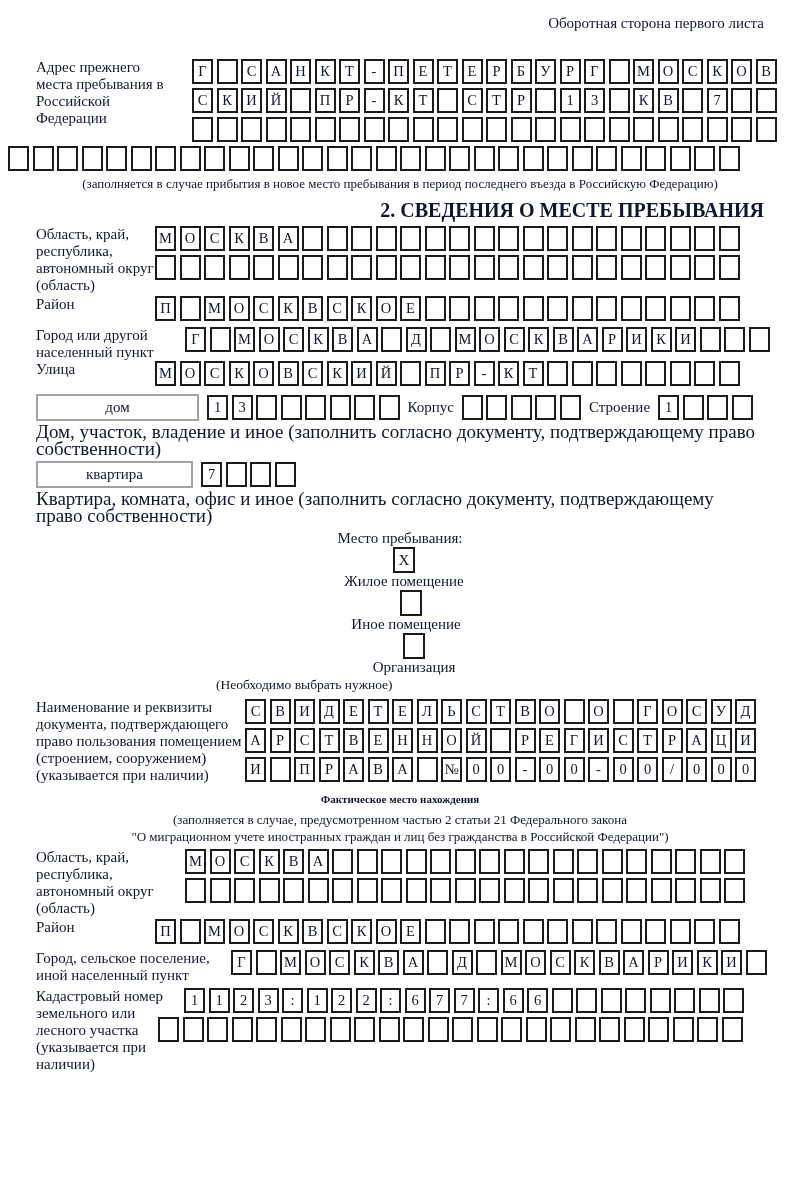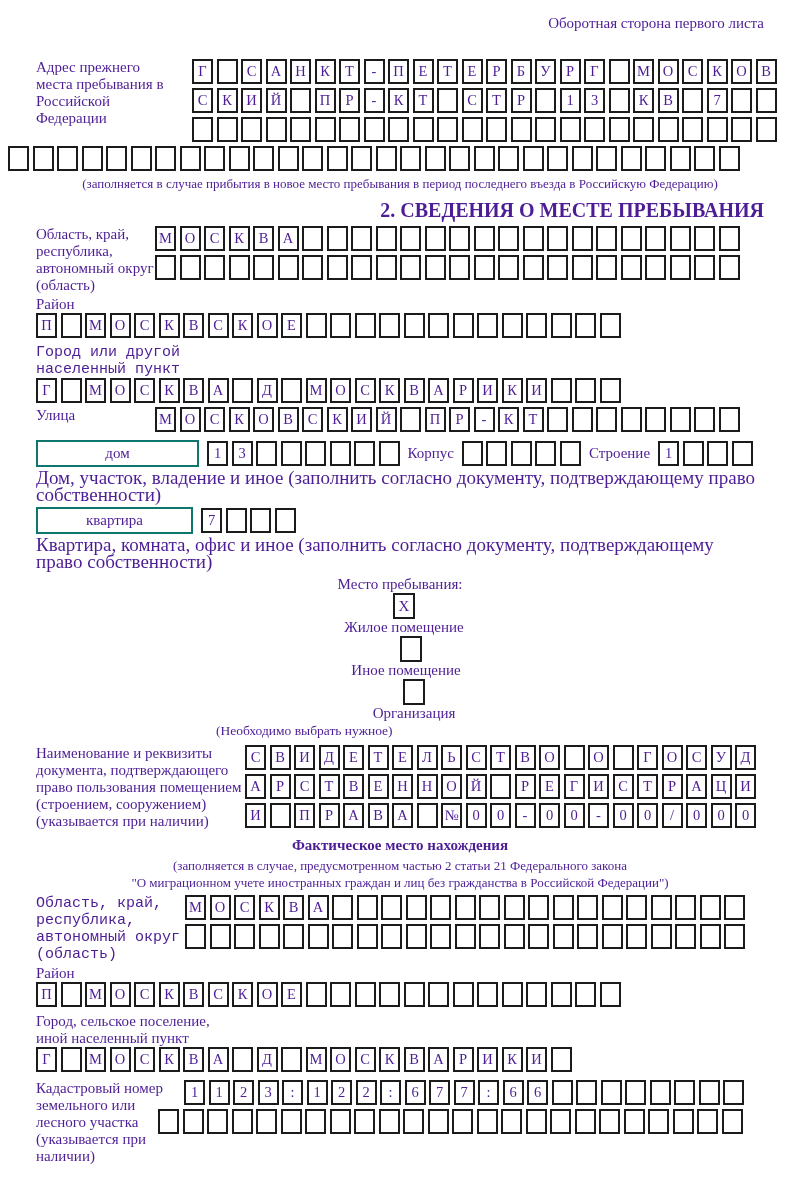--- a/index.html
+++ b/index.html
@@ -1,48 +1,48 @@
 <!DOCTYPE html>
 <html><head>
 <meta charset="utf-8">
 <style>
   html,body{margin:0;padding:0;background:#ffffff;}
   .page{
     width:800px;height:1180px;box-sizing:border-box;position:relative;
-    background:#ffffff;color:#4c1d95;overflow:hidden;
+    background:#ffffff;color:#0f172a;overflow:hidden;
     font-family:"Liberation Serif","DejaVu Serif",serif;
     padding:14px 36px 0 36px;
   }
   .back-note{text-align:right;font-size:15px;line-height:19px;}
   
   .frow{display:flex;align-items:flex-start;}
   .flabel{font-size:15px;line-height:17px;flex:0 0 auto;}
   .w132{width:132px;}
   .w119{width:119px;}
-  .w149{width:149px;font-family:Liberation Mono, monospace;}
+  .w149{width:149px;}
   .w195{width:195px;}
   .w209{width:209px;}
   .w148{width:148px;}
   .stack{display:flex;flex-direction:column;}
   .fboxes{display:flex;gap:3.5px;margin-bottom:4px;flex:0 0 auto;}
   .cell{
     width:21px;height:25px;box-sizing:border-box;border:2px solid #1b1b1b;
     display:flex;align-items:center;justify-content:center;
     font-size:14.5px;line-height:1;background:#fff;flex:0 0 auto;
   }
   .fullrow{margin-left:-28px;margin-top:0;}
   .caption{font-size:13px;text-align:center;line-height:17px;margin-top:2px;}
   .caption-left{font-size:19px;text-align:left;line-height:17px;margin-top:2px;}
   .h2{font-weight:bold;font-size:20px;text-align:right;margin-top:8px;line-height:20px;}
-  .h3{font-weight:bold;font-size:15px;text-align:center;margin-top:4px;line-height:19px;}
-  .mt2{margin-top:2px;flex-direction:column;}
+  .h3{font-weight:bold;font-size:11px;text-align:center;margin-top:4px;line-height:19px;}
+  .mt2{margin-top:2px;}
   .mt4{margin-top:4px;}
   .mt6{margin-top:6px;}
   .widebox{
-    box-sizing:border-box;border:2px solid #0f766e;height:27px;
+    box-sizing:border-box;border:2px solid #a3a3a3;height:27px;
     display:flex;align-items:center;justify-content:center;
     font-size:15px;background:#fff;flex:0 0 auto;
   }
   .domrow{display:flex;align-items:center;margin-top:4px;}
   .domrow .fboxes{margin-bottom:0;}
   .inlabel{font-size:15px;margin:0 8px;white-space:nowrap;}
   .mesto-row{display:flex;align-items:center;margin-top:6px;font-size:15px;flex-direction:column;}
   .checkbox{
     width:22px;height:26px;box-sizing:border-box;border:2px solid #1b1b1b;
     display:flex;align-items:center;justify-content:center;font-size:15px;flex:0 0 auto;

